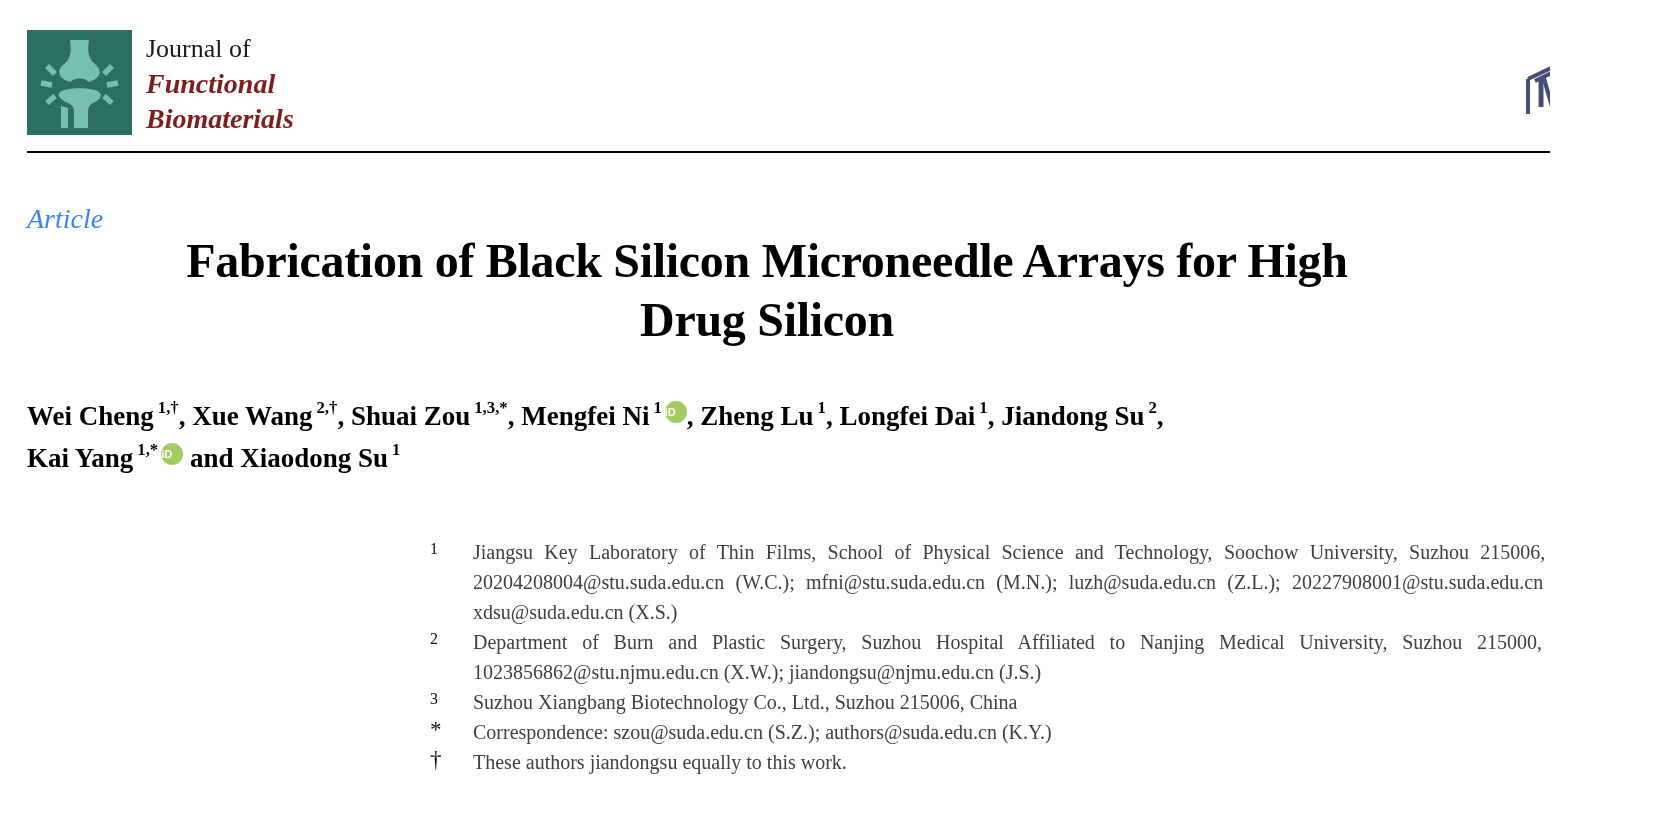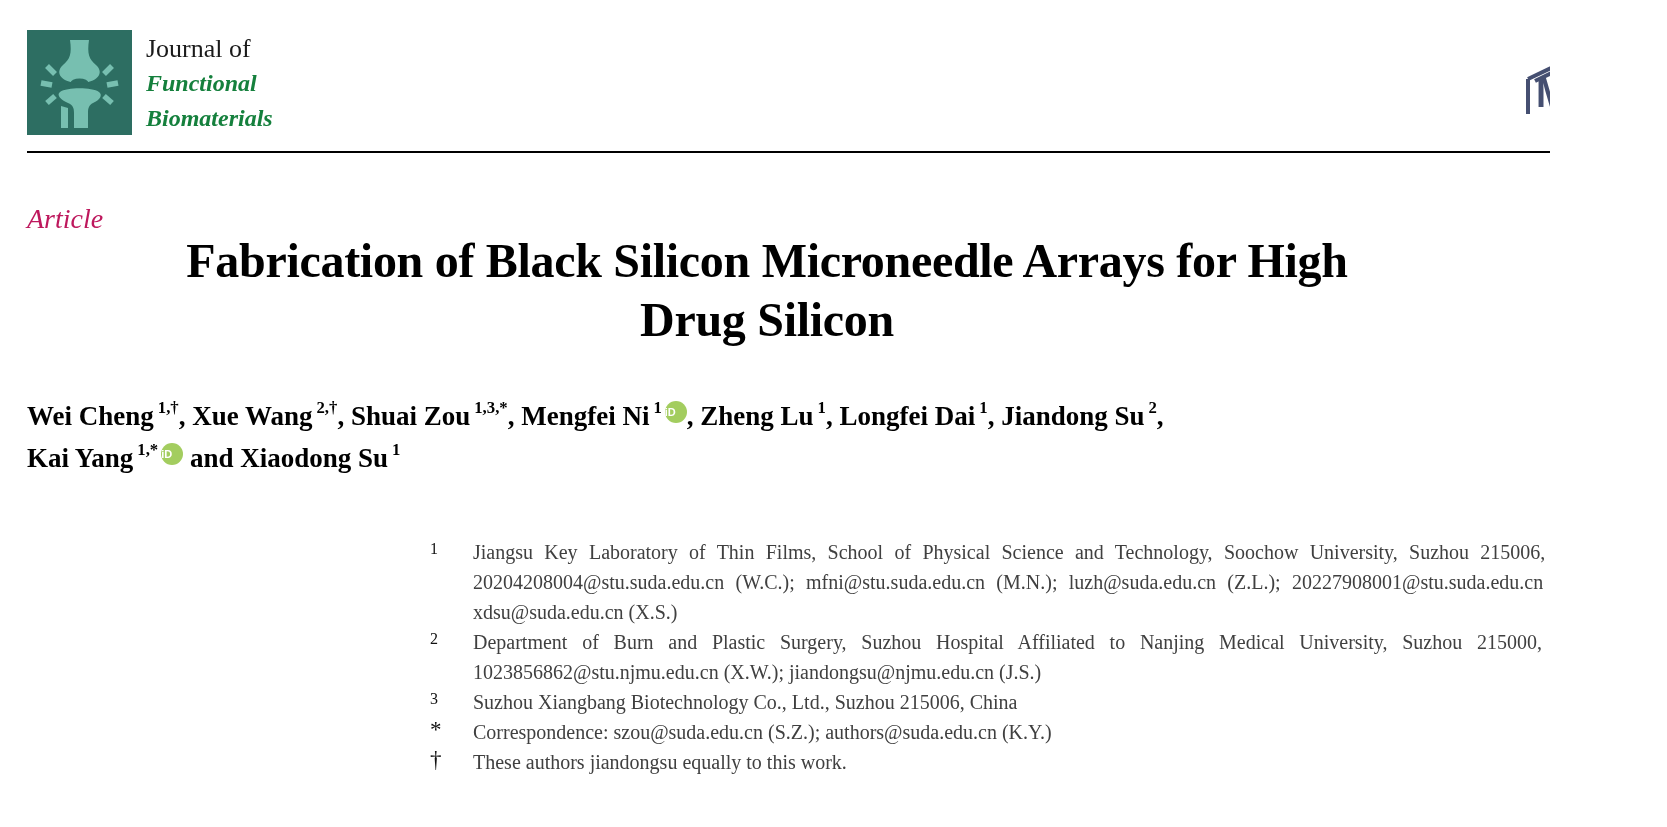--- a/index.html
+++ b/index.html
@@ -17,35 +17,35 @@
   
   .journal-logo {
     position: absolute; left: 27px; top: 30px;
     width: 105px; height: 105px;
   }
   .journal-name { position: absolute; left: 146px; top: 31px; }
   .jn-prefix {
     font-size: 26px; line-height: 35px; color: #1b1b1b;
   }
   .jn-title {
-    font-size: 24px; line-height: 35px;
+    font-size: 28px; line-height: 35px;
     font-weight: bold; font-style: italic;
-    color: #15803d;
+    color: #7f1d1d;
   }
   .mdpi-logo { position: absolute; left: 1520px; top: 50px; width: 128px; height: 86px; }
 
   .rule {
     position: absolute; left: 27px; top: 151px;
     width: 1613px; height: 2px; background: #000000;
   }
 
   
   .article-label {
     position: absolute; left: 27px; top: 203px;
-    font-size: 28px; font-style: italic; color: #be185d;
+    font-size: 28px; font-style: italic; color: #3b82f6;
   }
   .title {
     position: absolute; left: 27px; top: 231px;
     width: 1480px;
     font-size: 48px; font-weight: bold; line-height: 59px;
     letter-spacing: -0.3px; color: #000000; text-align: center;
   }
 
   
   .authors {

